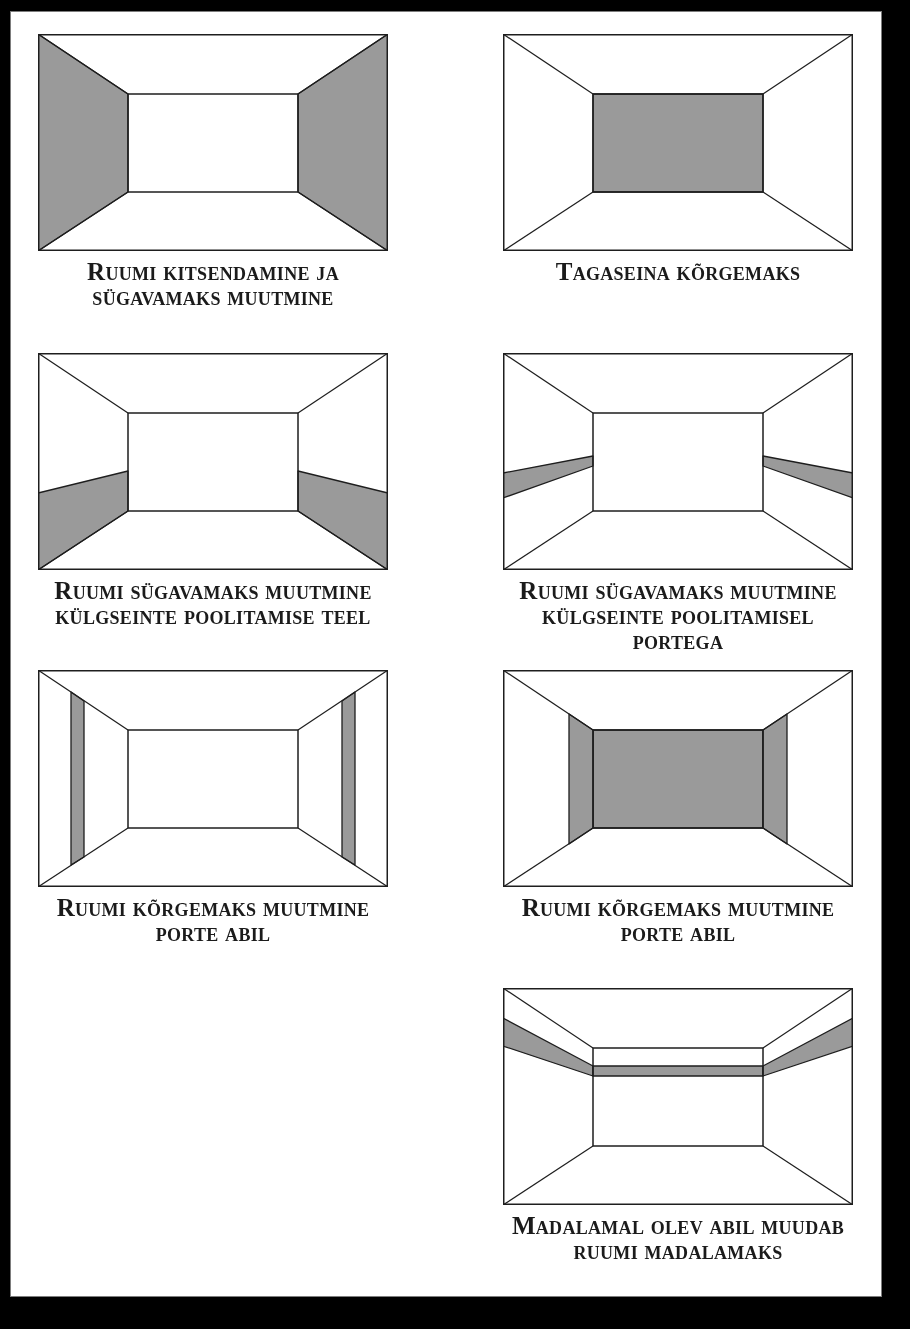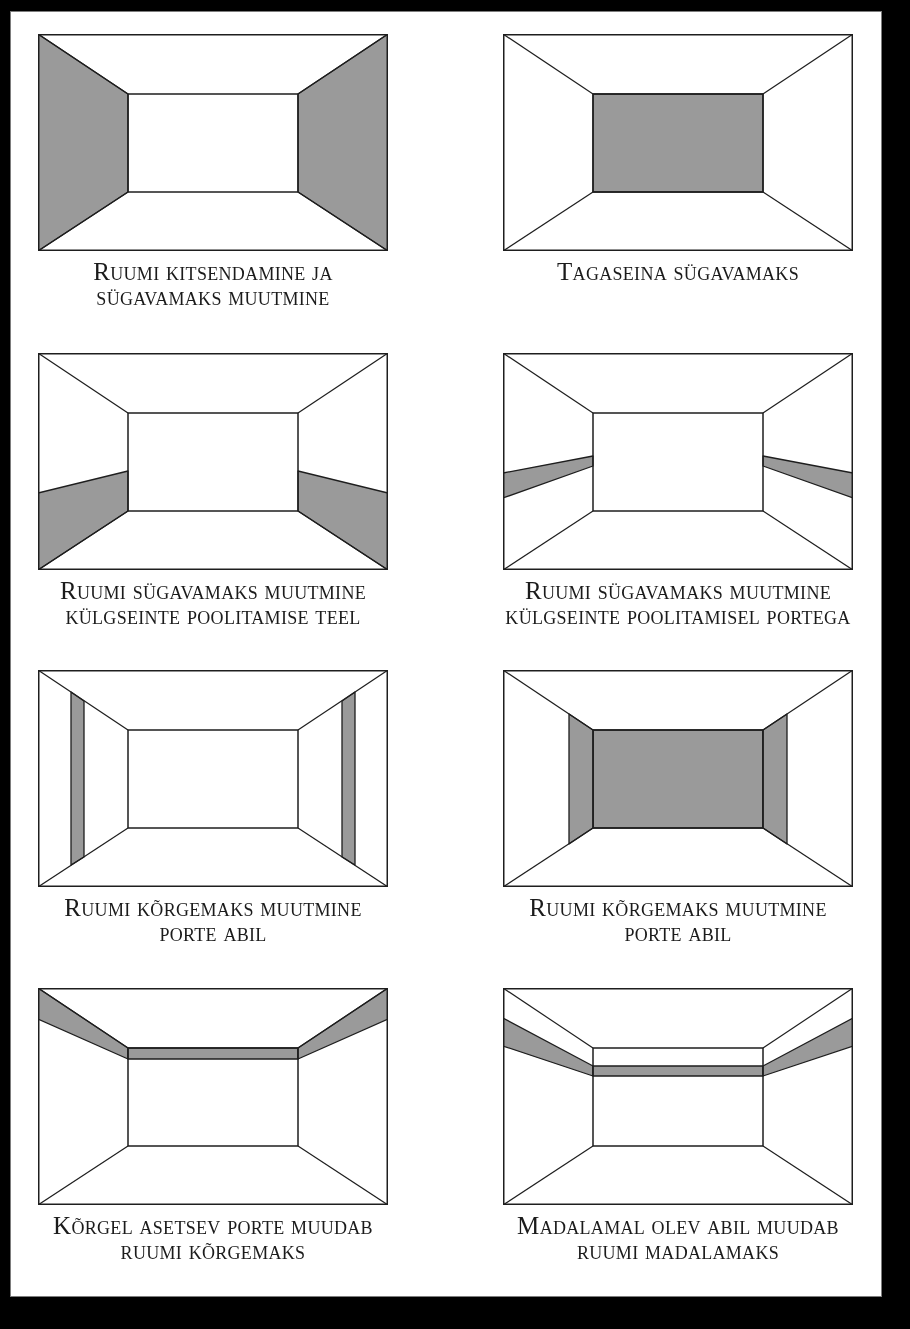--- a/index.html
+++ b/index.html
@@ -13,20 +13,21 @@
   }
   .paper {
     position: absolute;
     left: 10px;
     top: 11px;
     width: 872px;
     height: 1286px;
     background: #ffffff;
     border: 1px solid #7d7d7d;
     box-sizing: border-box;
+    font-weight: bold;
   }
   figure.cell {
     position: absolute;
     width: 350px;
     margin: 0;
     padding: 0;
   }
   figure.cell svg {
     display: block;
     width: 350px;
@@ -74,21 +75,21 @@
   <figure class="cell c1">
     <svg viewBox="0 0 350 217">
         <polygon points="90,60 260,60 260,158 90,158" fill="#9a9a9a" stroke="#1e1e1e" stroke-width="1.3" stroke-linejoin="round"></polygon>
         <line x1="0" y1="0" x2="90" y2="60" stroke="#1e1e1e" stroke-width="1.2"></line>
         <line x1="350" y1="0" x2="260" y2="60" stroke="#1e1e1e" stroke-width="1.2"></line>
         <line x1="0" y1="217" x2="90" y2="158" stroke="#1e1e1e" stroke-width="1.2"></line>
         <line x1="350" y1="217" x2="260" y2="158" stroke="#1e1e1e" stroke-width="1.2"></line>
         <rect x="90" y="60" width="170" height="98" fill="none" stroke="#1e1e1e" stroke-width="1.5"></rect>
         <rect x="0.75" y="0.75" width="348.5" height="215.5" fill="none" stroke="#1e1e1e" stroke-width="1.5"></rect>
       </svg>
-    <figcaption class="caption">Tagaseina sügavamaks</figcaption>
+    <figcaption class="caption">Tagaseina kõrgemaks</figcaption>
   </figure>
   <figure class="cell c2">
     <svg viewBox="0 0 350 217">
         <polygon points="0,140 90,118 90,158 0,217" fill="#9a9a9a" stroke="#1e1e1e" stroke-width="1.3" stroke-linejoin="round"></polygon>
         <polygon points="350,140 260,118 260,158 350,217" fill="#9a9a9a" stroke="#1e1e1e" stroke-width="1.3" stroke-linejoin="round"></polygon>
         <line x1="0" y1="0" x2="90" y2="60" stroke="#1e1e1e" stroke-width="1.2"></line>
         <line x1="350" y1="0" x2="260" y2="60" stroke="#1e1e1e" stroke-width="1.2"></line>
         <line x1="0" y1="217" x2="90" y2="158" stroke="#1e1e1e" stroke-width="1.2"></line>
         <line x1="350" y1="217" x2="260" y2="158" stroke="#1e1e1e" stroke-width="1.2"></line>
         <rect x="90" y="60" width="170" height="98" fill="none" stroke="#1e1e1e" stroke-width="1.5"></rect>
@@ -133,35 +134,20 @@
         <line x1="0" y1="0" x2="90" y2="60" stroke="#1e1e1e" stroke-width="1.2"></line>
         <line x1="350" y1="0" x2="260" y2="60" stroke="#1e1e1e" stroke-width="1.2"></line>
         <line x1="0" y1="217" x2="90" y2="158" stroke="#1e1e1e" stroke-width="1.2"></line>
         <line x1="350" y1="217" x2="260" y2="158" stroke="#1e1e1e" stroke-width="1.2"></line>
         <rect x="90" y="60" width="170" height="98" fill="none" stroke="#1e1e1e" stroke-width="1.5"></rect>
         <rect x="0.75" y="0.75" width="348.5" height="215.5" fill="none" stroke="#1e1e1e" stroke-width="1.5"></rect>
       </svg>
     <figcaption class="caption">Ruumi kõrgemaks muutmine
 porte abil</figcaption>
   </figure>
-  <figure class="cell c6">
-    <svg viewBox="0 0 350 217">
-        <polygon points="0,0 90,60 90,71 0,31" fill="#9a9a9a" stroke="#1e1e1e" stroke-width="1.3" stroke-linejoin="round"></polygon>
-        <polygon points="90,60 260,60 260,71 90,71" fill="#9a9a9a" stroke="#1e1e1e" stroke-width="1.3" stroke-linejoin="round"></polygon>
-        <polygon points="350,0 260,60 260,71 350,31" fill="#9a9a9a" stroke="#1e1e1e" stroke-width="1.3" stroke-linejoin="round"></polygon>
-        <line x1="0" y1="0" x2="90" y2="60" stroke="#1e1e1e" stroke-width="1.2"></line>
-        <line x1="350" y1="0" x2="260" y2="60" stroke="#1e1e1e" stroke-width="1.2"></line>
-        <line x1="0" y1="217" x2="90" y2="158" stroke="#1e1e1e" stroke-width="1.2"></line>
-        <line x1="350" y1="217" x2="260" y2="158" stroke="#1e1e1e" stroke-width="1.2"></line>
-        <rect x="90" y="60" width="170" height="98" fill="none" stroke="#1e1e1e" stroke-width="1.5"></rect>
-        <rect x="0.75" y="0.75" width="348.5" height="215.5" fill="none" stroke="#1e1e1e" stroke-width="1.5"></rect>
-      </svg>
-    <figcaption class="caption">Kõrgel asetsev porte muudab
-ruumi kõrgemaks</figcaption>
-  </figure>
   <figure class="cell c7">
     <svg viewBox="0 0 350 217">
         <polygon points="0,30 90,78 90,88 0,58" fill="#9a9a9a" stroke="#1e1e1e" stroke-width="1.3" stroke-linejoin="round"></polygon>
         <polygon points="90,78 260,78 260,88 90,88" fill="#9a9a9a" stroke="#1e1e1e" stroke-width="1.3" stroke-linejoin="round"></polygon>
         <polygon points="350,30 260,78 260,88 350,58" fill="#9a9a9a" stroke="#1e1e1e" stroke-width="1.3" stroke-linejoin="round"></polygon>
         <line x1="0" y1="0" x2="90" y2="60" stroke="#1e1e1e" stroke-width="1.2"></line>
         <line x1="350" y1="0" x2="260" y2="60" stroke="#1e1e1e" stroke-width="1.2"></line>
         <line x1="0" y1="217" x2="90" y2="158" stroke="#1e1e1e" stroke-width="1.2"></line>
         <line x1="350" y1="217" x2="260" y2="158" stroke="#1e1e1e" stroke-width="1.2"></line>
         <rect x="90" y="60" width="170" height="98" fill="none" stroke="#1e1e1e" stroke-width="1.5"></rect>

